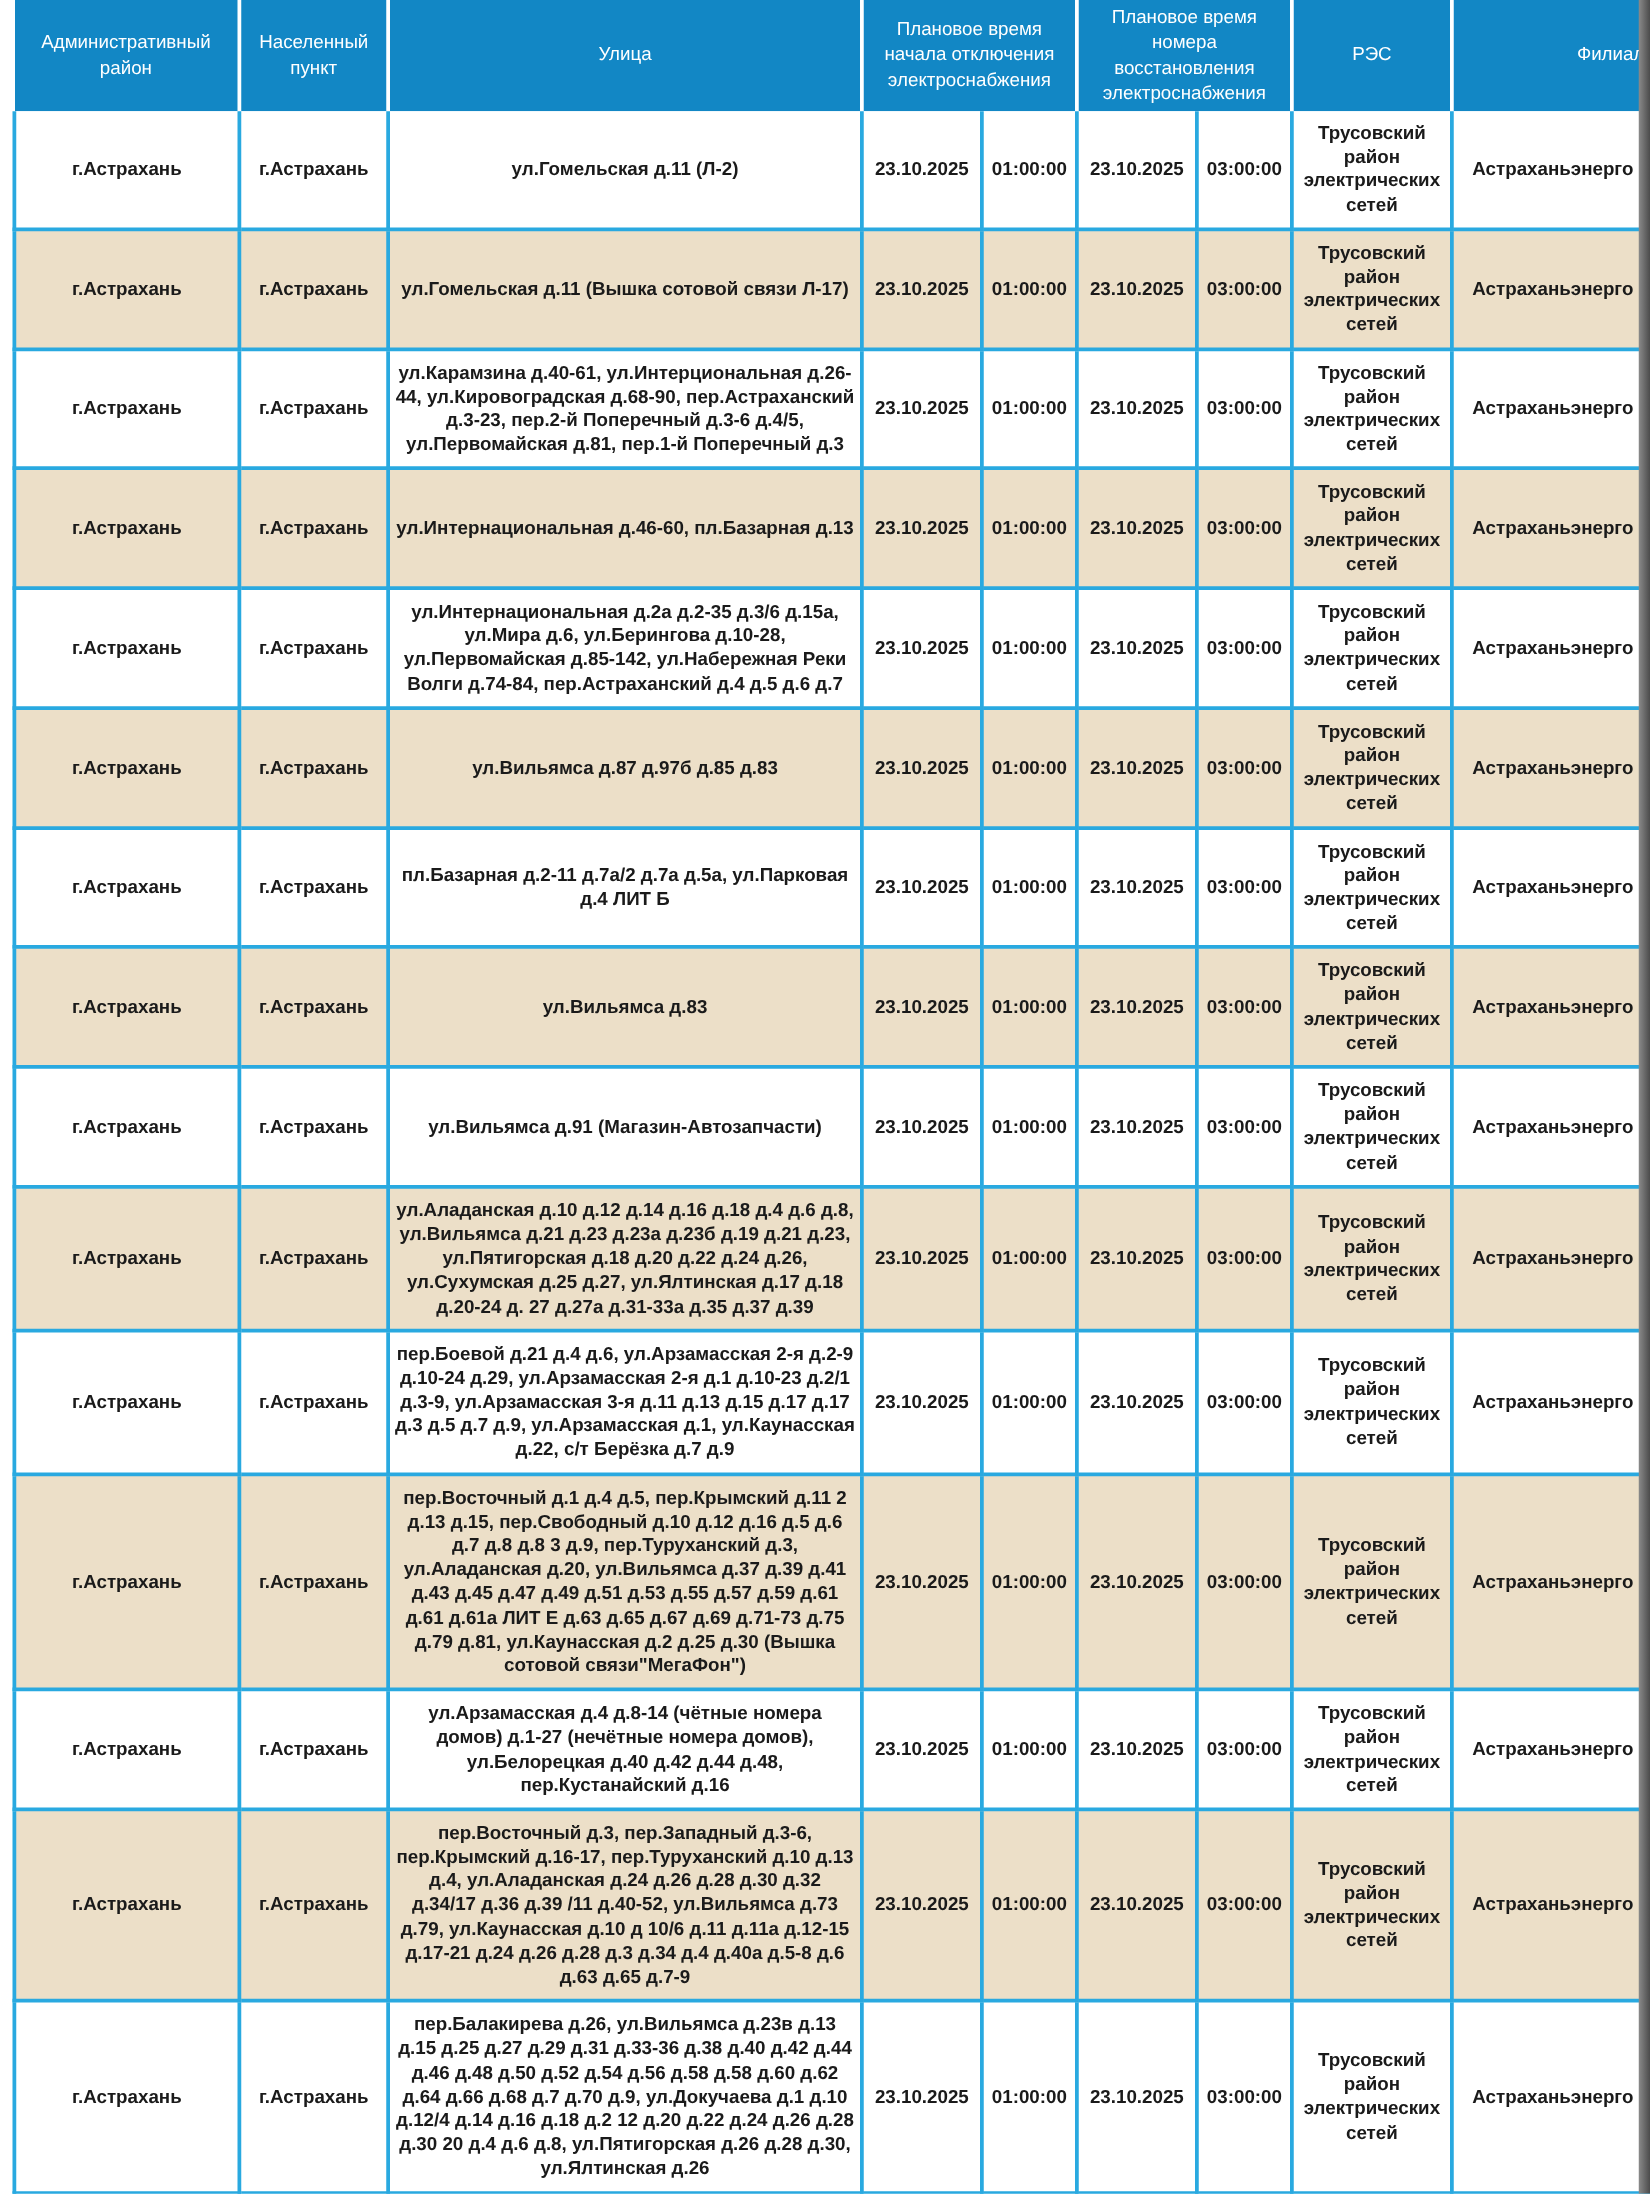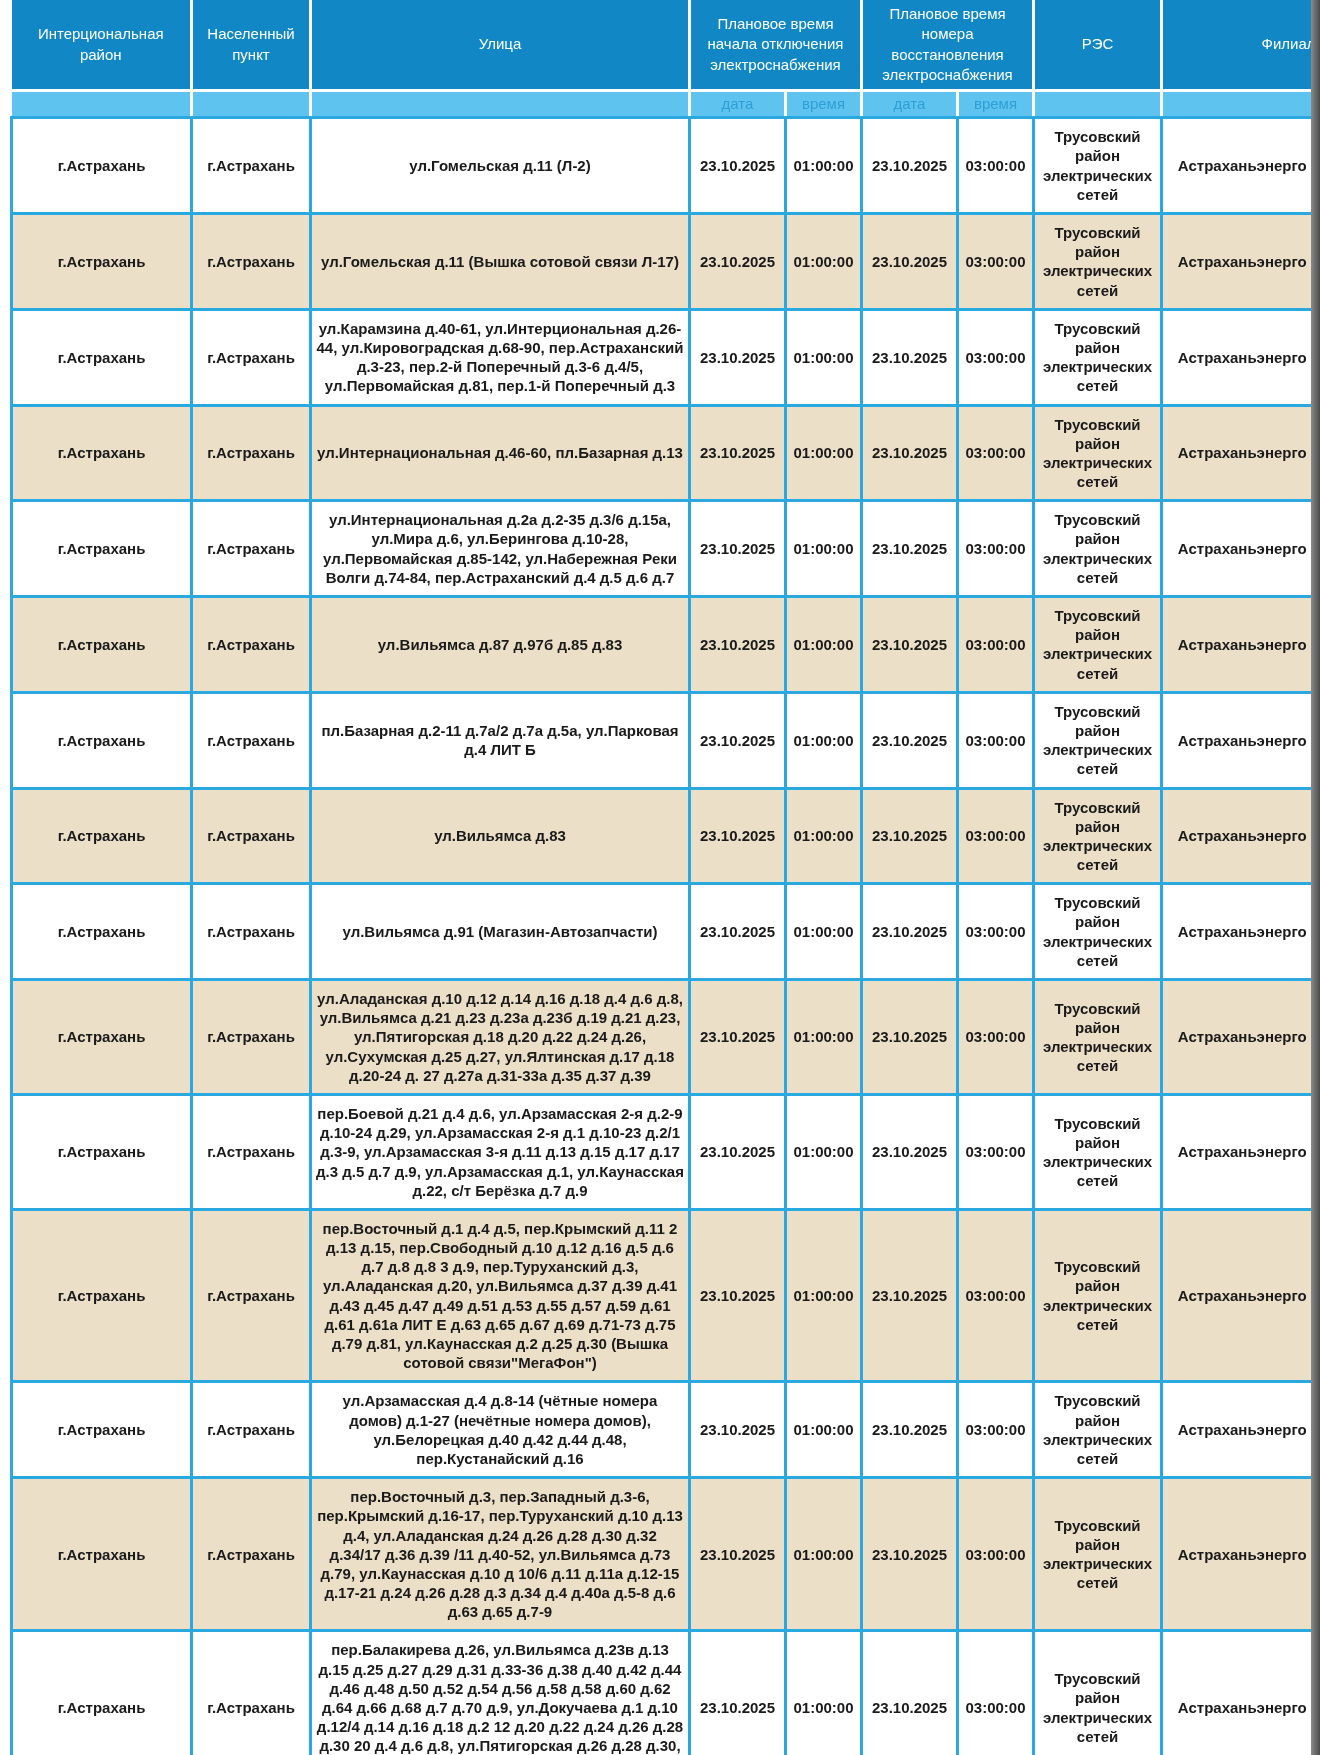--- a/index.html
+++ b/index.html
@@ -83,39 +83,28 @@
         <col style="width:379px">
       <col style="width:96px">
         <col style="width:76px">
         <col style="width:96px">
         <col style="width:76px">
       <col style="width:128px">
         <col style="width:160px">
     </colgroup>
     <thead>
       <tr class="main-header">
-        <th>Интерциональная район</th>
+        <th>Административный район</th>
         <th>Населенный пункт</th>
         <th>Улица</th>
         <th colspan="2">Плановое время начала отключения электроснабжения</th>
         <th colspan="2">Плановое время номера восстановления электроснабжения</th>
         <th>РЭС</th>
         <th>Филиал</th>
       </tr>
-      <tr class="sub-header">
-        <th></th>
-        <th></th>
-        <th></th>
-        <th>дата</th>
-        <th>время</th>
-        <th>дата</th>
-        <th>время</th>
-        <th></th>
-        <th></th>
-      </tr>
     </thead>
     <tbody>
         <tr>
       <td>г.Астрахань</td>
       <td>г.Астрахань</td>
       <td>ул.Гомельская д.11 (Л-2)</td>
       <td>23.10.2025</td>
       <td>01:00:00</td>
       <td>23.10.2025</td>
       <td>03:00:00</td>

